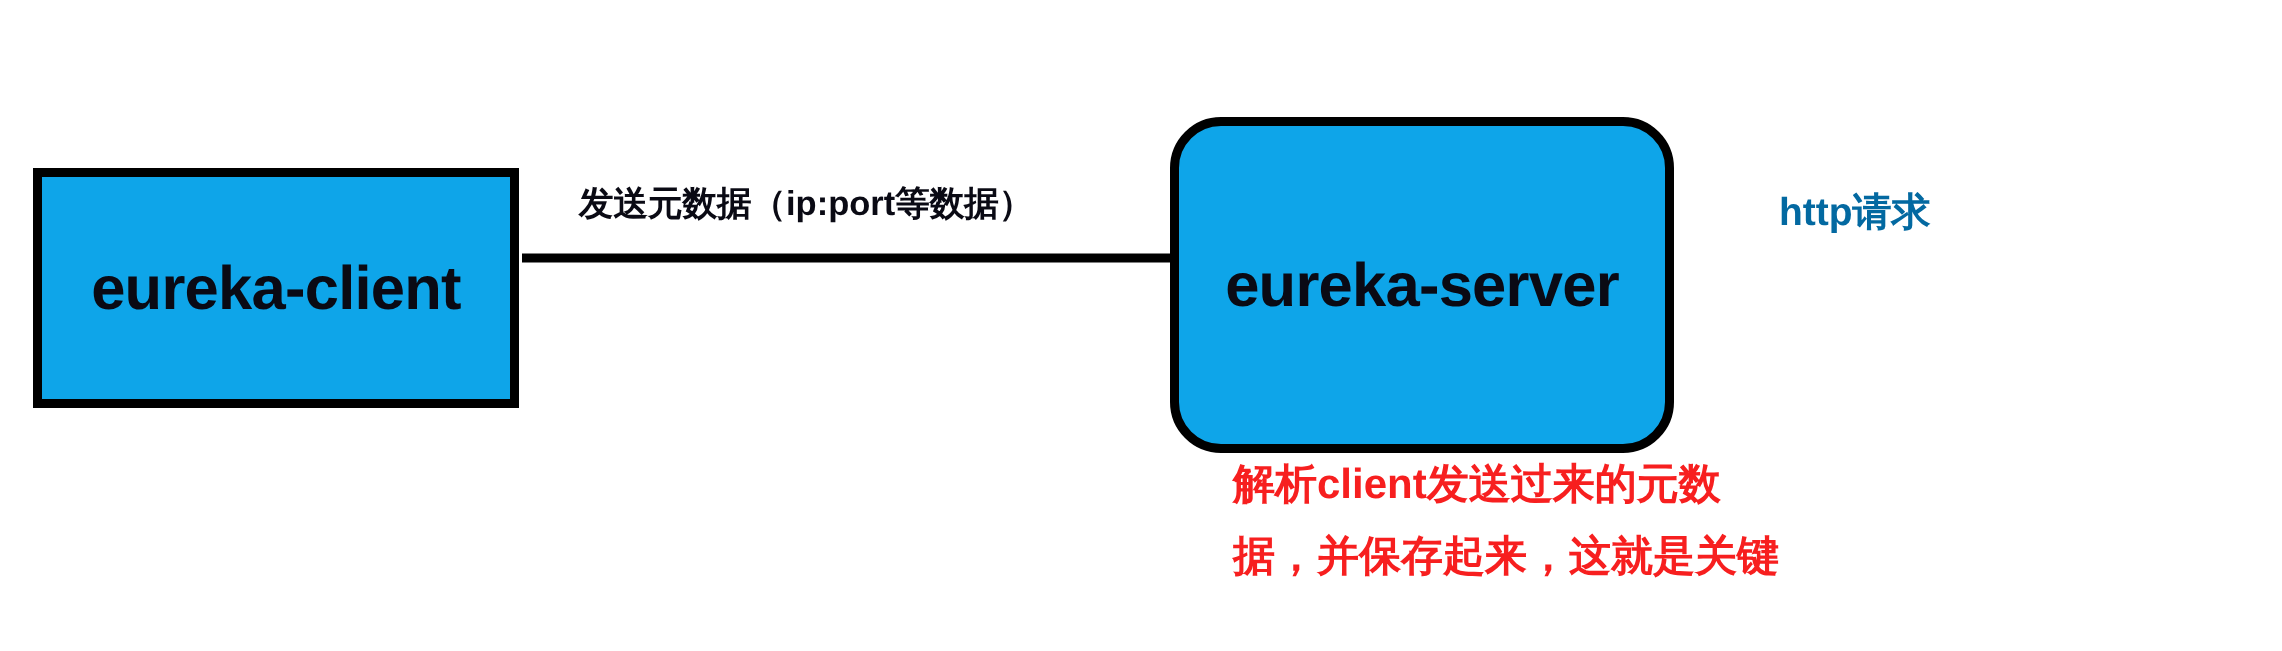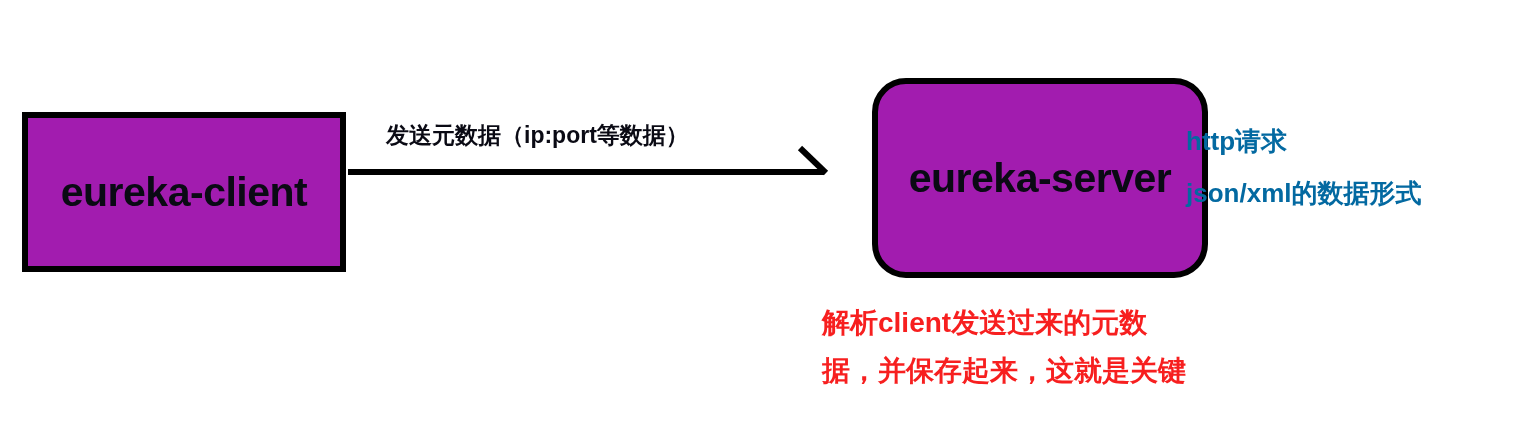--- a/index.html
+++ b/index.html
@@ -13,38 +13,38 @@
     height: 434px;
     background: #ffffff;
     overflow: hidden;
     font-family: "Liberation Sans", "DejaVu Sans", sans-serif;
   }
 
   
   .node-box {
     position: absolute;
     box-sizing: border-box;
-    background: #a21caf;
+    background: #0ea5e9;
     border: 6px solid #000000;
     display: flex;
     align-items: center;
     justify-content: center;
   }
   #client-box {
     left: 22px;
     top: 112px;
     width: 324px;
     height: 160px;
     border-radius: 0;
   }
   #server-box {
-    left: 872px;
+    left: 780px;
     top: 78px;
     width: 336px;
-    height: 200px;
+    height: 224px;
     border-radius: 34px;
   }
   .node-label {
     font-size: 41px;
     font-weight: bold;
     color: #0a0a14;
     letter-spacing: -0.5px;
     white-space: nowrap;
     line-height: 1;
   }
@@ -102,18 +102,17 @@
     <line x1="460" y1="13" x2="486" y2="38" stroke="#000000" stroke-width="6" stroke-linecap="butt"></line>
   </svg>
 
   <div class="free-text" id="arrow-label">发送元数据（ip:port等数据）</div>
 
   <div class="node-box" id="server-box">
     <span class="node-label">eureka-server</span>
   </div>
 
   <div class="free-text right-note" id="right-note-1">http请求</div>
-  <div class="free-text right-note" id="right-note-2">json/xml的数据形式</div>
 
   <div class="free-text red-note" id="red-note-1">解析client发送过来的元数</div>
   <div class="free-text red-note" id="red-note-2">据，并保存起来，这就是关键</div>
 
 </div>
 
 </body></html>

